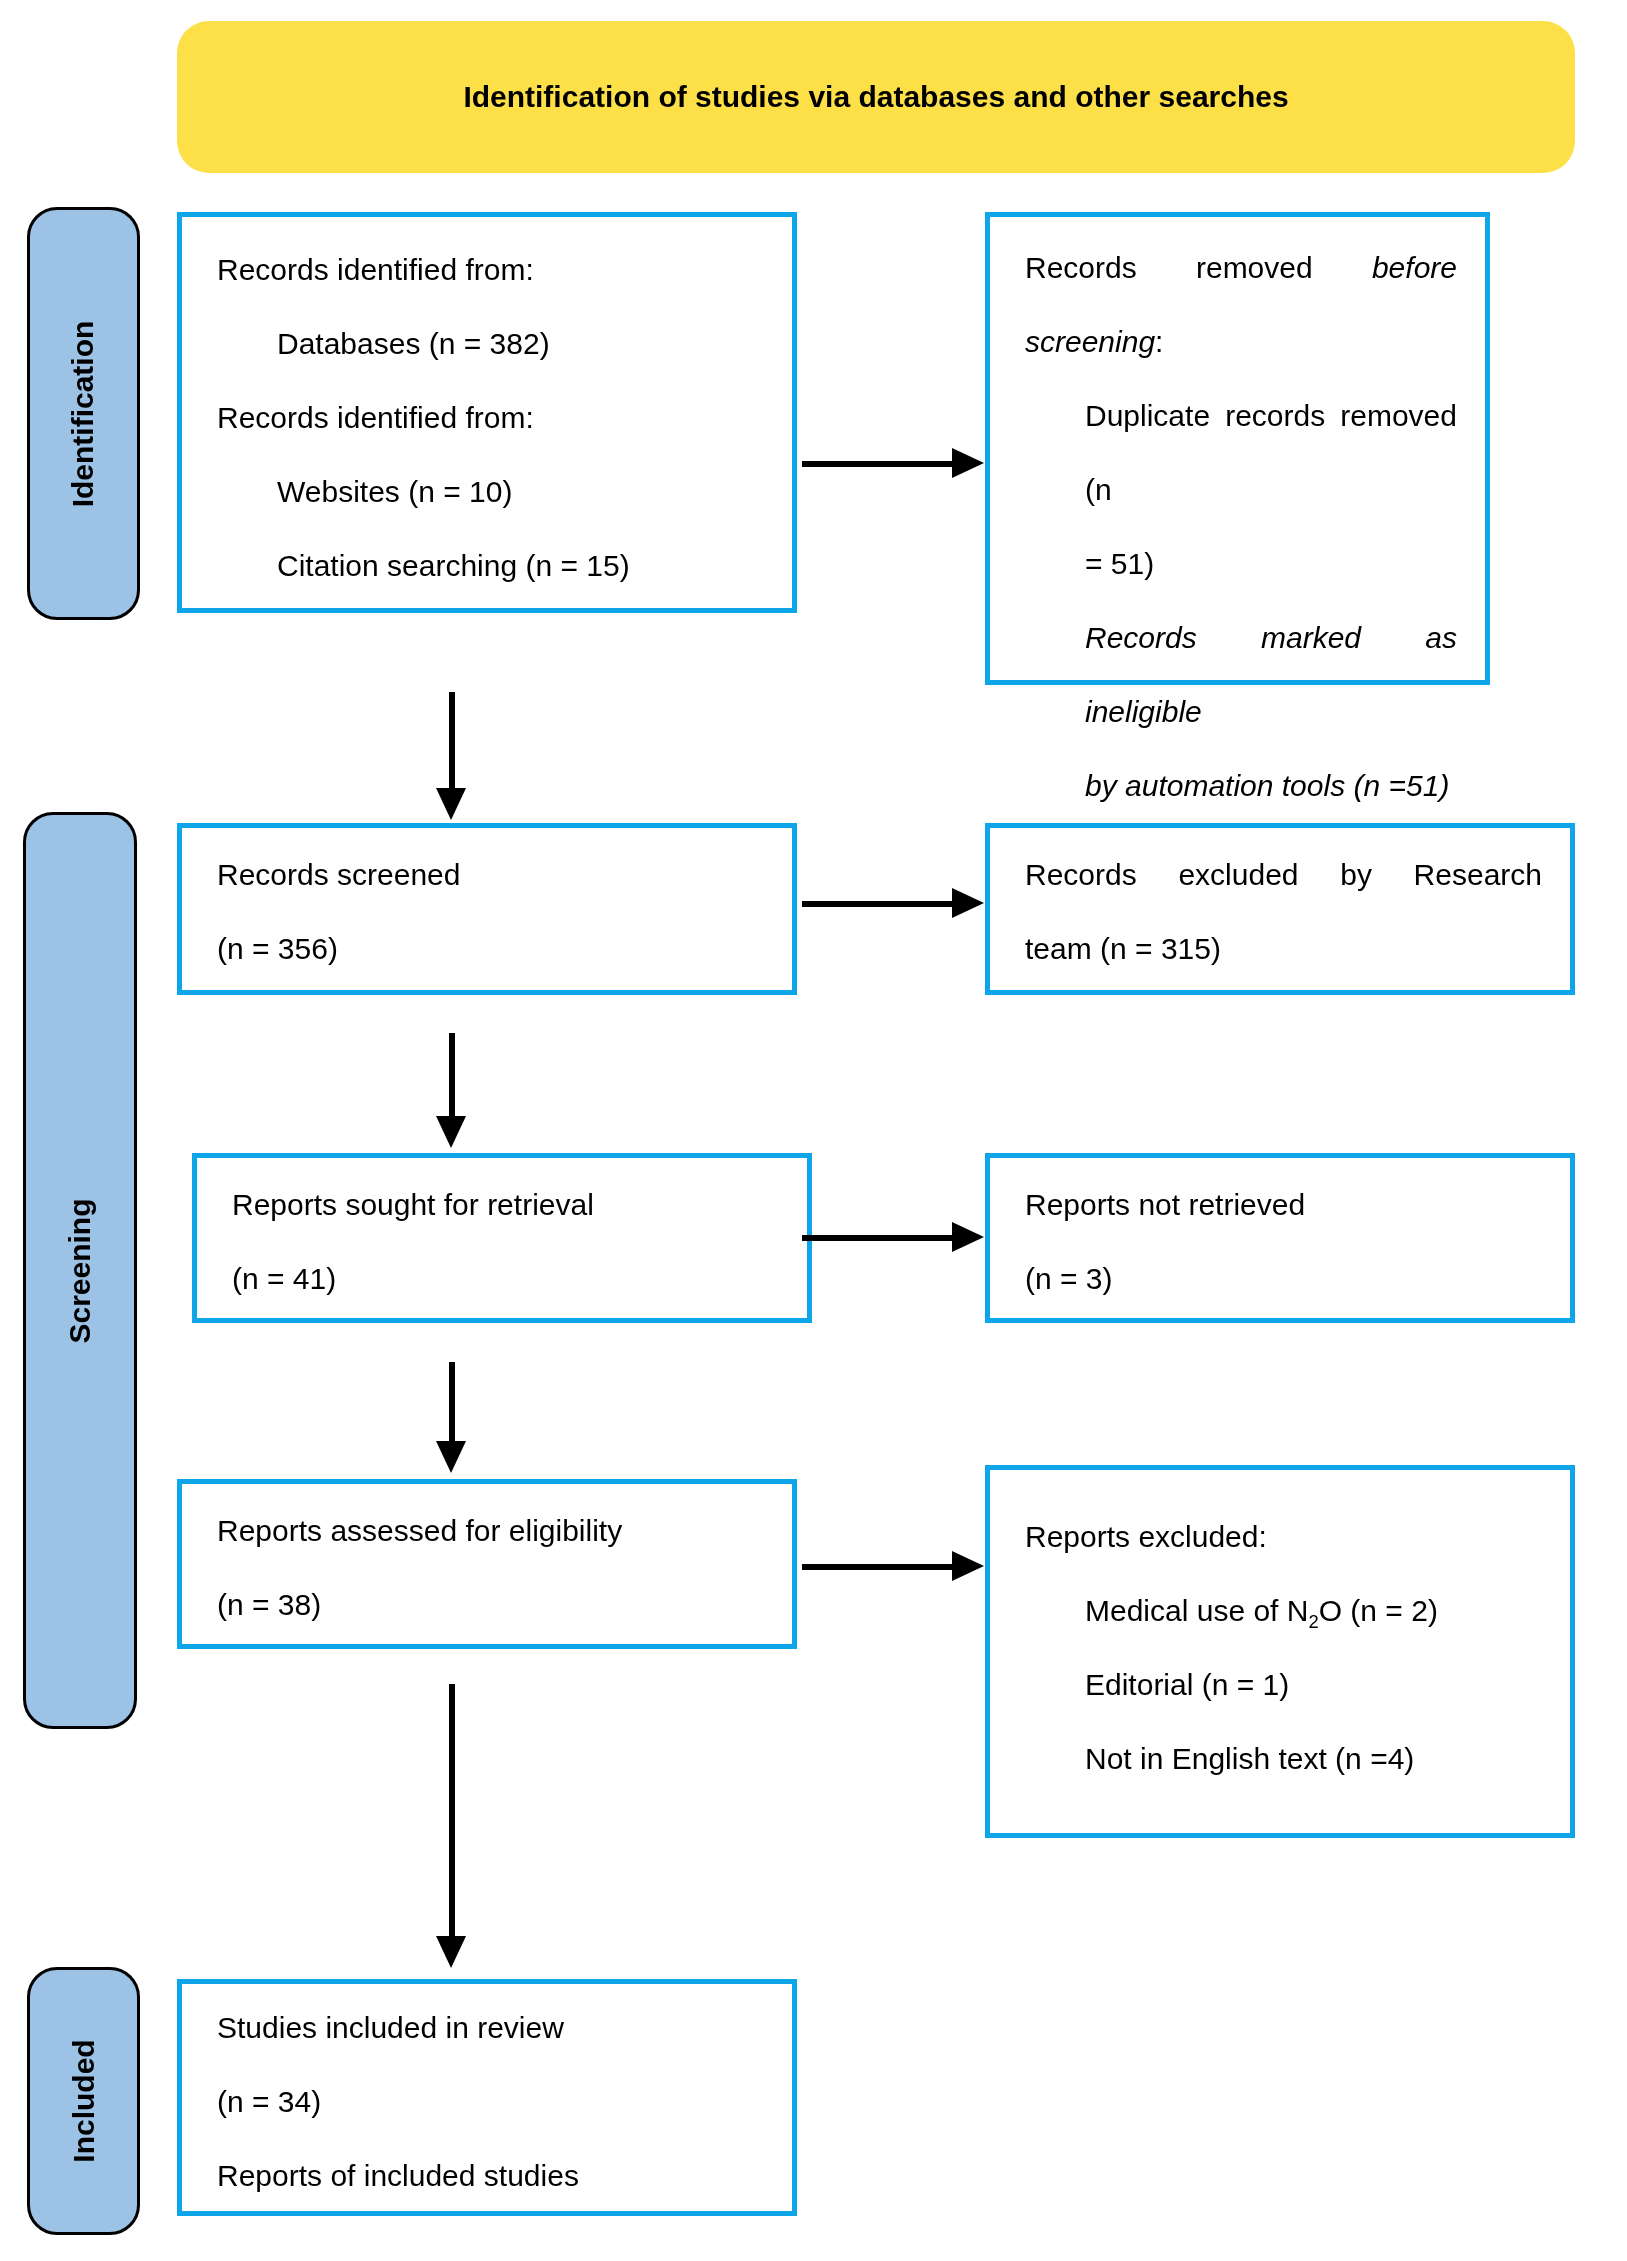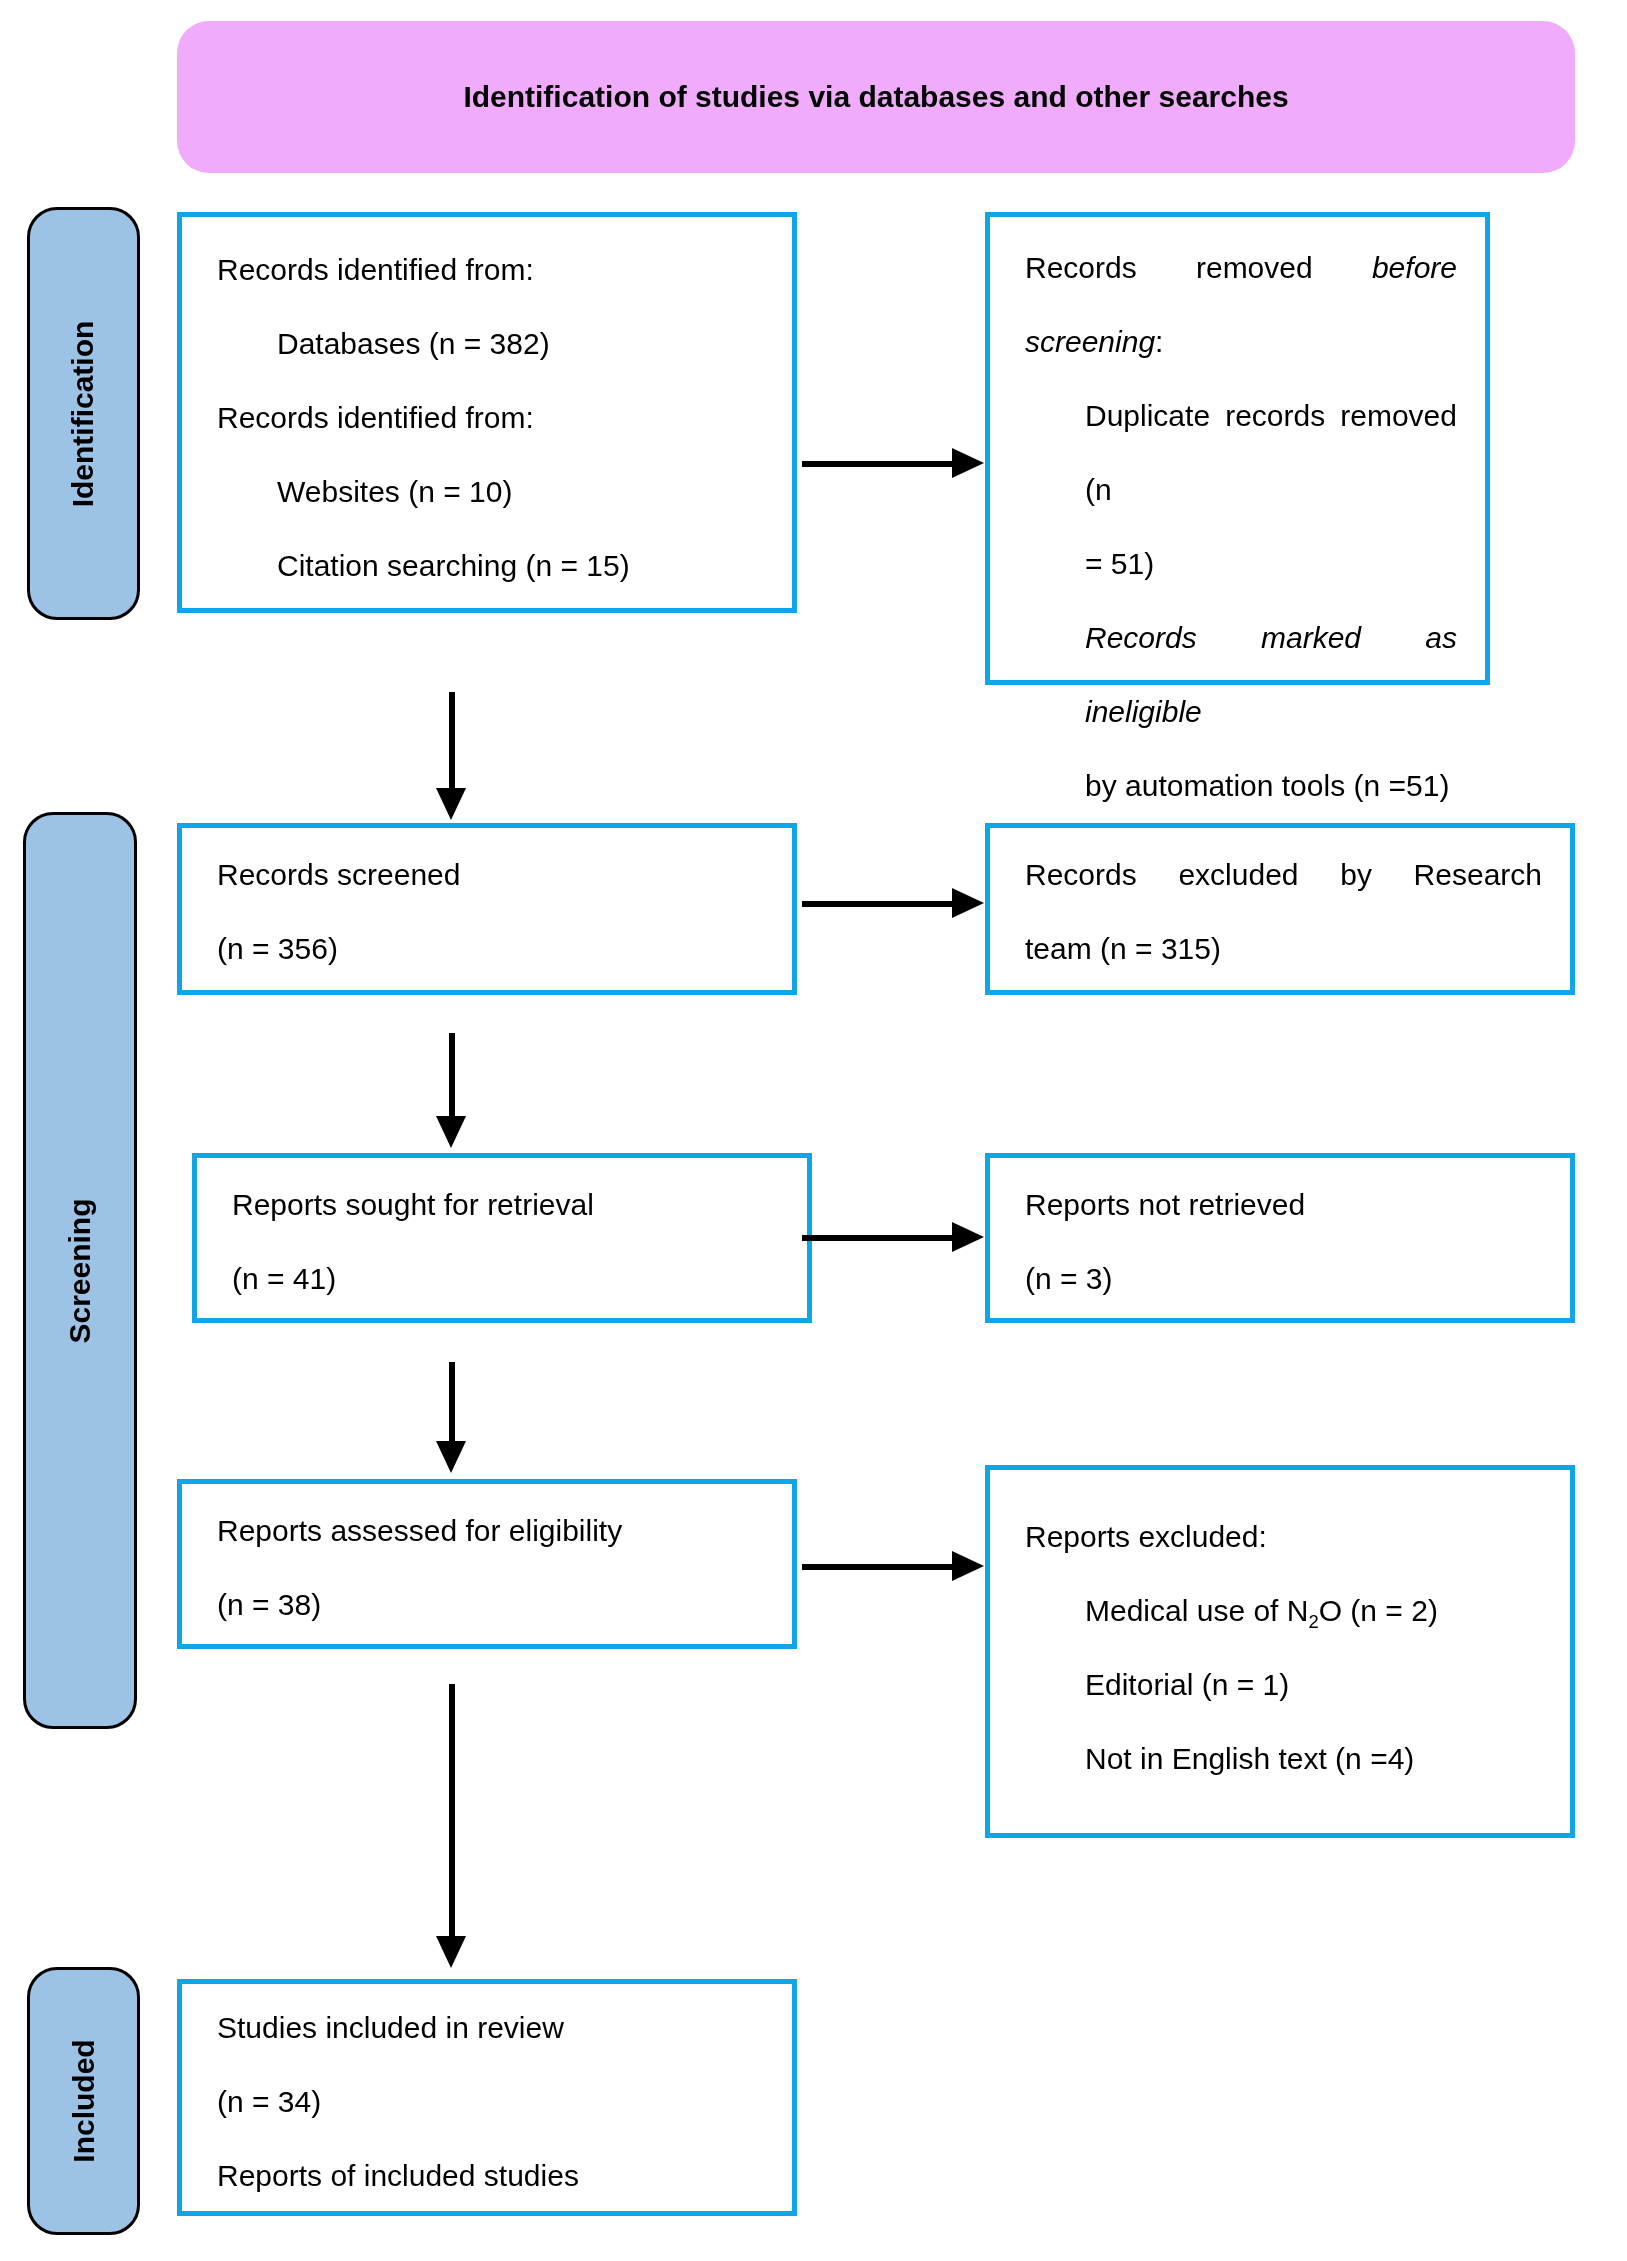--- a/index.html
+++ b/index.html
@@ -11,21 +11,21 @@
     font-family: "Liberation Sans", sans-serif;
     color: #000000;
     overflow: hidden;
   }
 
   
   .header-box {
     position: absolute;
     left: 177px; top: 21px;
     width: 1398px; height: 152px;
-    background: #f0abfc;
+    background: #fde047;
     border-radius: 32px;
     display: flex; align-items: center; justify-content: center;
     box-sizing: border-box;
   }
   .header-title {
     font-weight: bold;
     font-size: 30px;
     text-align: center;
   }
 
@@ -118,21 +118,21 @@
       <div class="box-line"><span>(n = 34)</span></div>
       <div class="box-line"><span>Reports of included studies</span></div>
     </div>
 
   <div class="box" style="left:985px; top:212px; width:505px; height:473px; padding-top:14px;">
       <div class="box-line justify"><span>Records removed </span><span style="font-style: italic;">before</span></div>
       <div class="box-line"><span style="font-style: italic;">screening</span><span>:</span></div>
       <div class="box-line indent justify"><span>Duplicate records removed (n</span></div>
       <div class="box-line indent"><span>= 51)</span></div>
       <div class="box-line indent justify"><span style="font-style: italic;">Records marked as ineligible</span></div>
-      <div class="box-line indent"><span style="">by automation tools (n =51)</span></div>
+      <div class="box-line indent"><span style="font-style: italic;">by automation tools (n =51)</span></div>
     </div>
   <div class="box" style="left:985px; top:823px; width:590px; height:172px; padding-top:10px;">
       <div class="box-line justify"><span>Records excluded by Research</span></div>
       <div class="box-line"><span>team (n = 315)</span></div>
     </div>
   <div class="box" style="left:985px; top:1153px; width:590px; height:170px; padding-top:10px;">
       <div class="box-line"><span>Reports not retrieved</span></div>
       <div class="box-line"><span>(n = 3)</span></div>
     </div>
   <div class="box" style="left:985px; top:1465px; width:590px; height:373px; padding-top:30px;">

